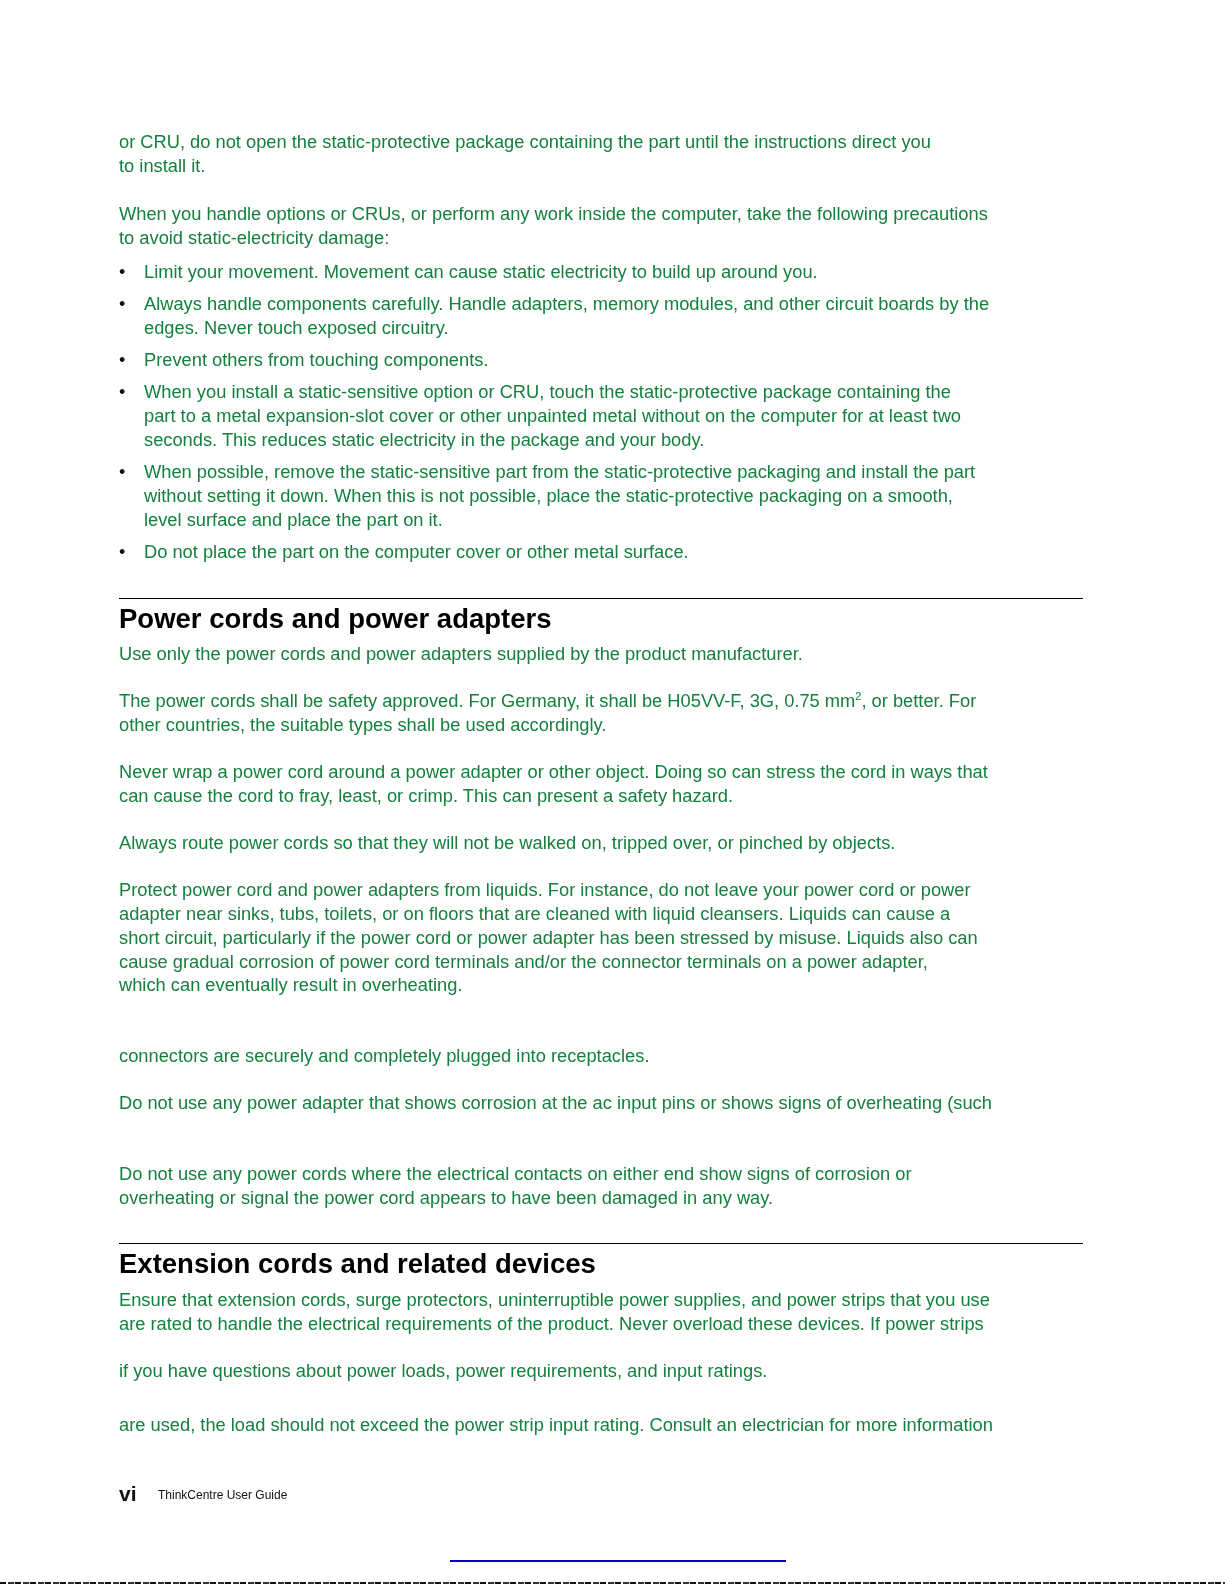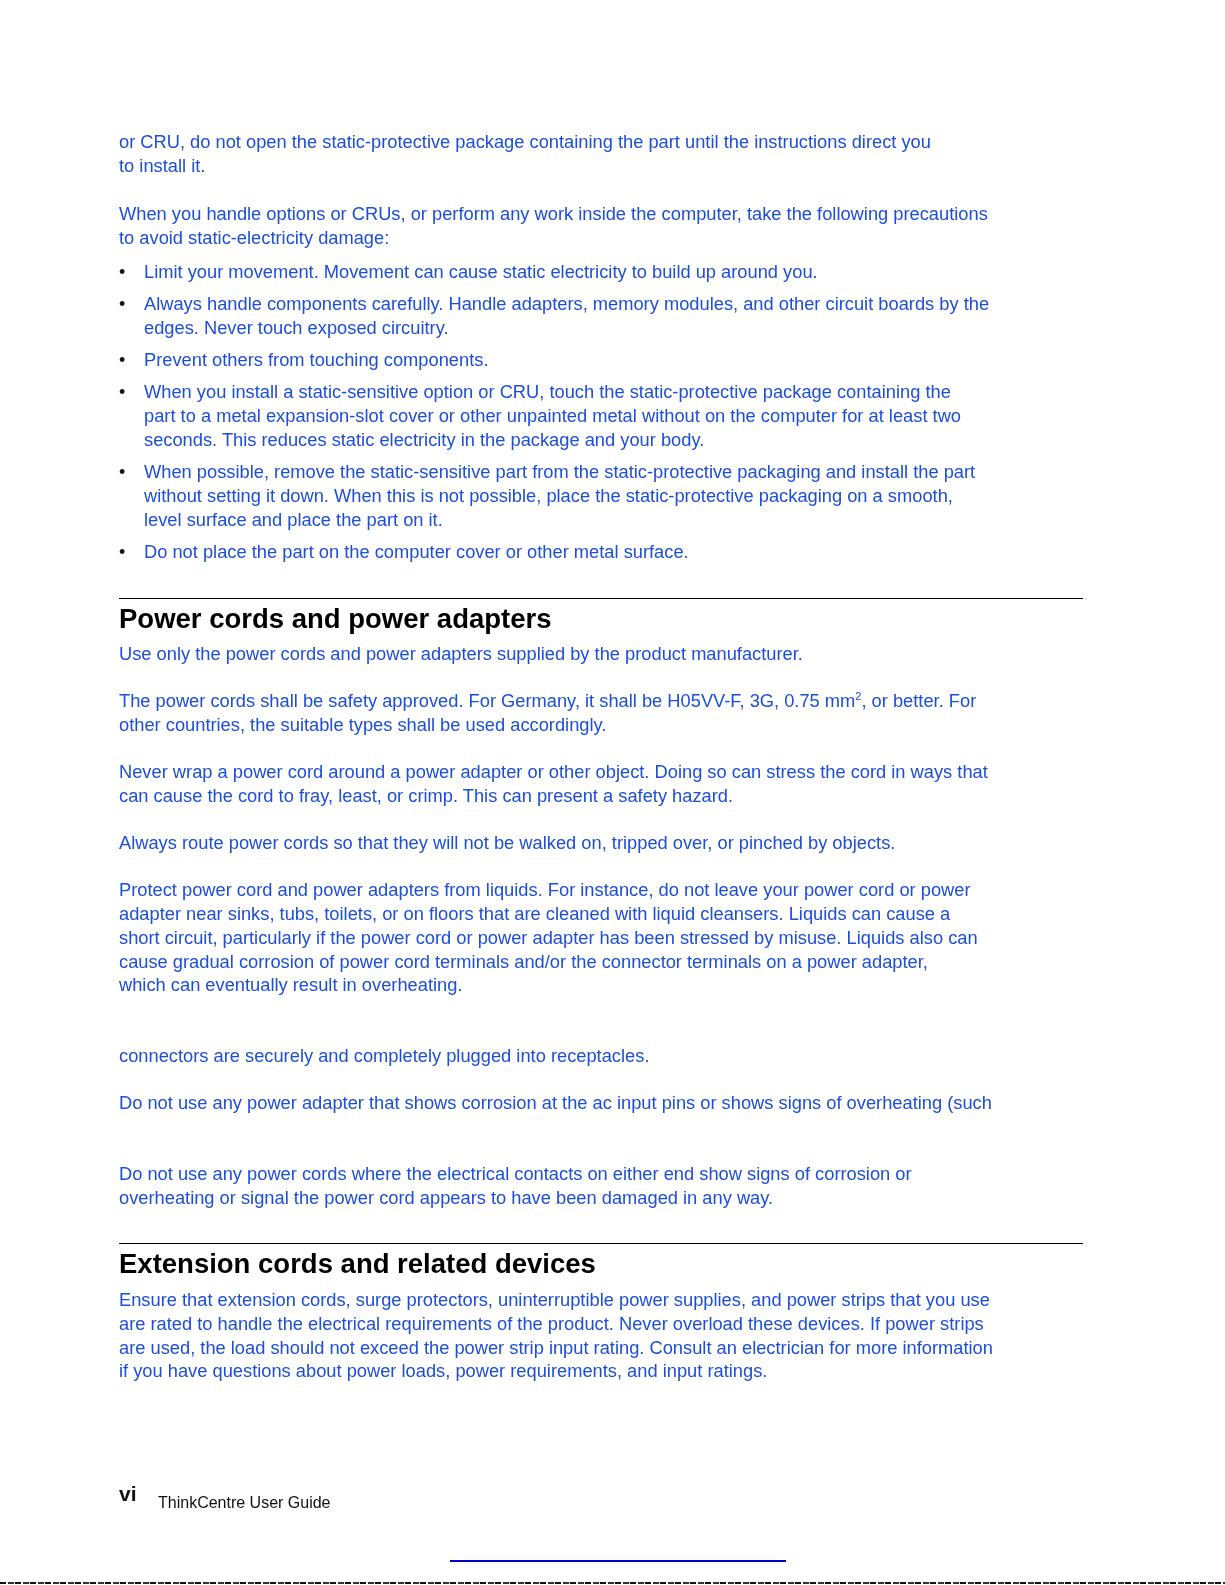--- a/index.html
+++ b/index.html
@@ -1,26 +1,26 @@
 <!DOCTYPE html>
 <html><head>
 <meta charset="utf-8">
 <style>
   html, body { margin: 0; padding: 0; background: #ffffff; }
   body { width: 1225px; height: 1585px; position: relative; overflow: hidden;
     font-family: "Liberation Sans", sans-serif; color: #111; }
   .page { position: absolute; left: 0; top: 0; width: 1225px; height: 1585px; }
-  .line { position: absolute; left: 119px; font-size: 18.3px; line-height: 24px; white-space: nowrap; color: #1d4ed8; }
+  .line { position: absolute; left: 119px; font-size: 18.3px; line-height: 24px; white-space: nowrap; color: #15803d; }
   .bline { left: 144px; }
   .bullet { position: absolute; left: 119px; font-size: 18px; line-height: 24px; }
   .rule { position: absolute; left: 119px; width: 964px; height: 1px; background: #000; }
   .heading { position: absolute; left: 119px; font-size: 27.5px; font-weight: bold; line-height: 34px; color: #000; white-space: nowrap; }
   sup { font-size: 11px; line-height: 0; vertical-align: 7px; }
   .footer-num { position: absolute; left: 119px; top: 1482px; font-size: 21px; font-weight: bold; line-height: 24px; }
-  .footer-title { position: absolute; left: 158px; top: 1484px; font-size: 16px; line-height: 22px; margin-top: 8px; }
+  .footer-title { position: absolute; left: 158px; top: 1484px; font-size: 12px; line-height: 22px; }
   .blue-line { position: absolute; left: 450px; top: 1560px; width: 336px; height: 2px; background: #0000cc; }
   .bottom-edge { position: absolute; left: 0; top: 1582px; width: 1225px; height: 2px;
     background: repeating-linear-gradient(90deg, #111 0 6px, #fff 6px 8px, #333 8px 14px, #ddd 14px 15px); }
 </style>
 </head>
 <body>
 
 <div class="page">
 
   <div class="line" style="top:130px">or CRU, do not open the static-protective package containing the part until the instructions direct you</div>
@@ -76,21 +76,21 @@
   <div class="line" style="top:1091px">Do not use any power adapter that shows corrosion at the ac input pins or shows signs of overheating (such</div>
 
   <div class="line" style="top:1162px">Do not use any power cords where the electrical contacts on either end show signs of corrosion or</div>
   <div class="line" style="top:1186px">overheating or signal the power cord appears to have been damaged in any way.</div>
 
   <div class="rule" style="top:1243px"></div>
   <div class="heading" style="top:1247px">Extension cords and related devices</div>
 
   <div class="line" style="top:1288px">Ensure that extension cords, surge protectors, uninterruptible power supplies, and power strips that you use</div>
   <div class="line" style="top:1312px">are rated to handle the electrical requirements of the product.  Never overload these devices.  If power strips</div>
-  <div class="line" style="top:1336px">are used, the load should not exceed the power strip input rating.  Consult an electrician for more information</div>
+  <div class="line" style="top:1413px">are used, the load should not exceed the power strip input rating.  Consult an electrician for more information</div>
   <div class="line" style="top:1359px">if you have questions about power loads, power requirements, and input ratings.</div>
 
   <div class="footer-num">vi</div>
   <div class="footer-title">ThinkCentre User Guide</div>
 
   <div class="blue-line"></div>
   <div class="bottom-edge"></div>
 </div>
 
 </body></html>

